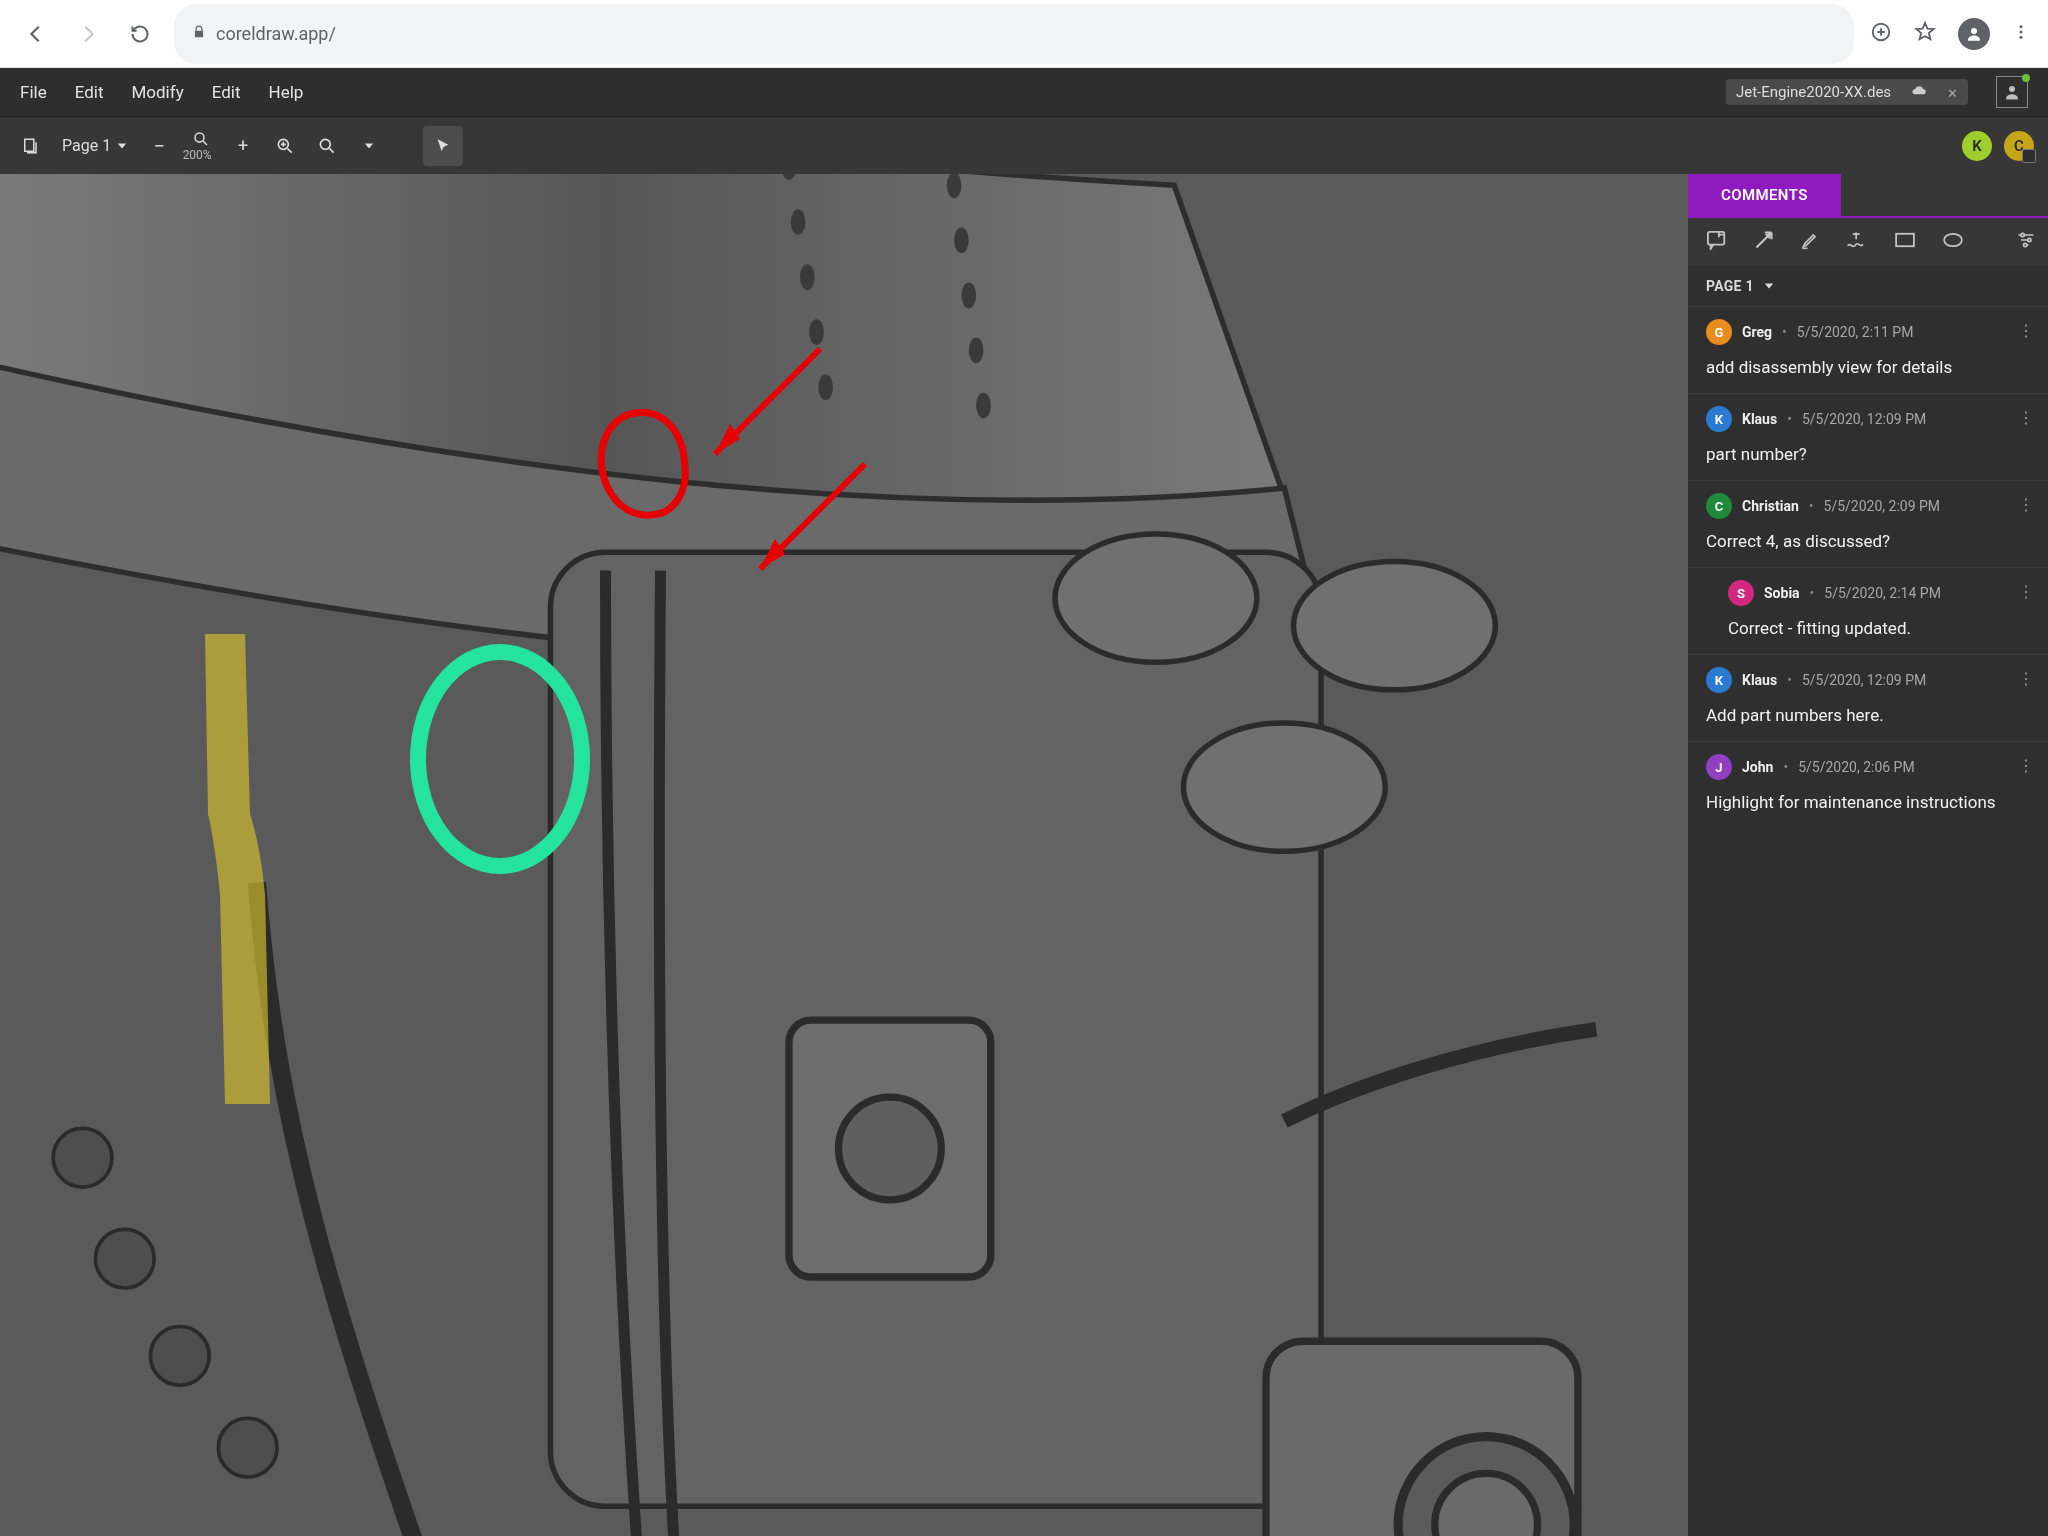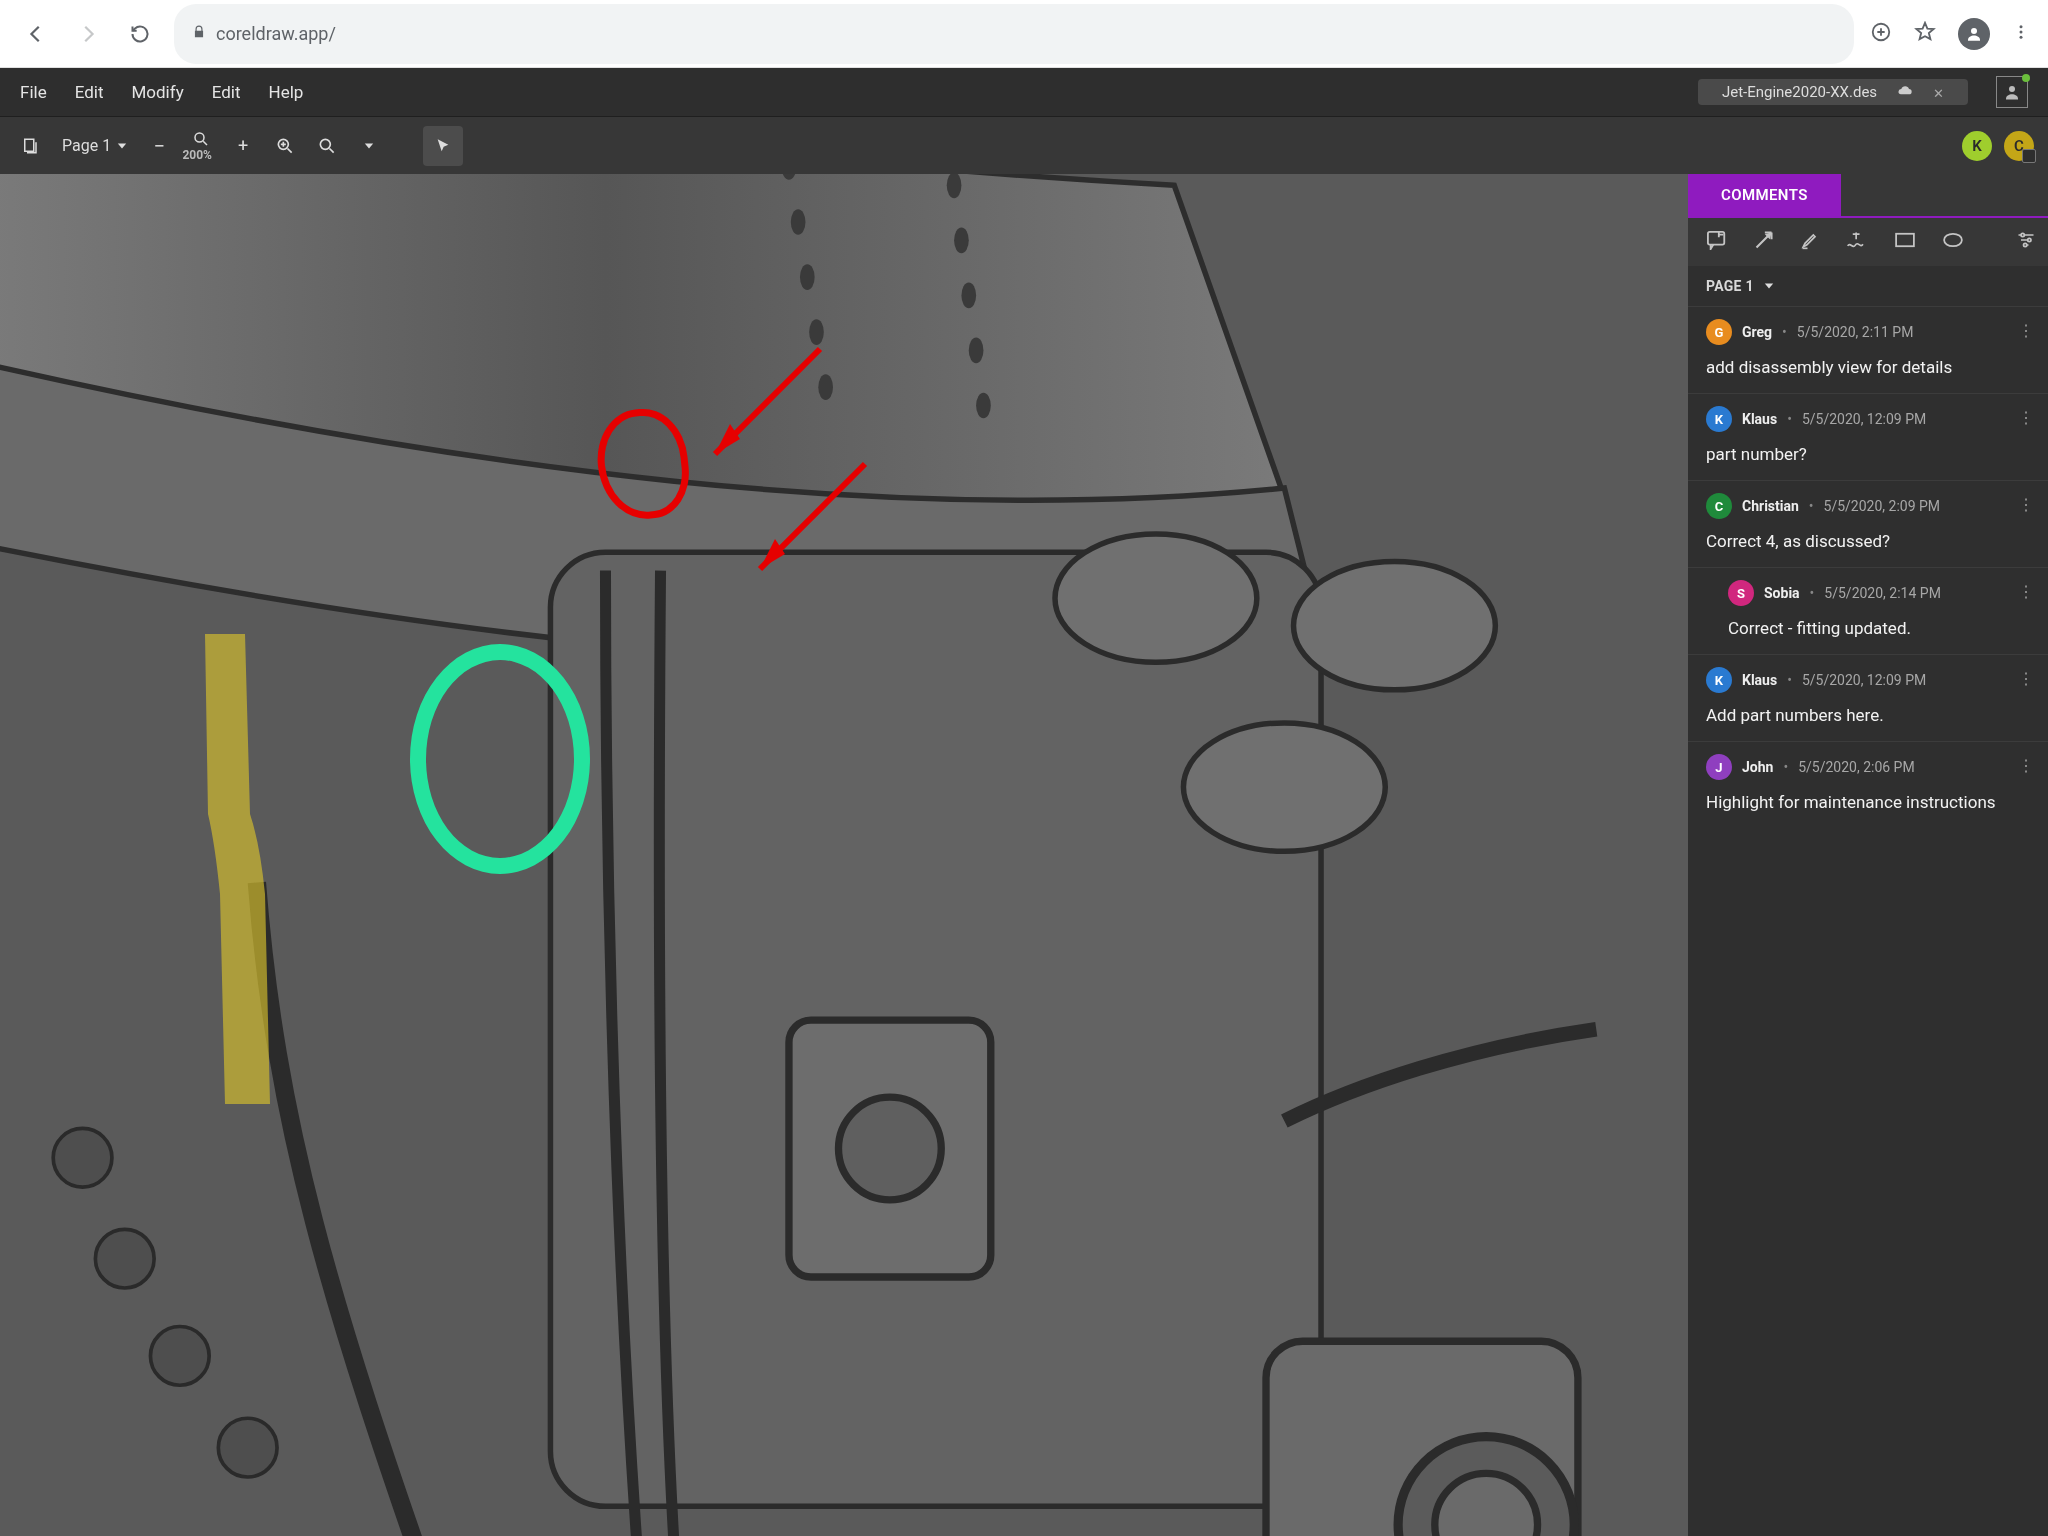--- a/index.html
+++ b/index.html
@@ -11,29 +11,29 @@
   .nav-btn { width: 36px; height: 36px; display: flex; align-items: center; justify-content: center; border-radius: 50%; cursor: pointer; color: #5f6368; }
   .nav-btn.disabled { opacity: .35; }
   .addr { flex: 1; height: 60px; background: #f1f3f4; border-radius: 22px; display: flex; align-items: center; padding: 0 18px; gap: 10px; color: #5f6368; font-size: 18px; }
   .addr .lock { font-size: 15px; }
   .right-icons { display: flex; align-items: center; gap: 22px; color: #5f6368; }
   .avatar-top { width: 32px; height: 32px; border-radius: 50%; background: #5f6368; display:flex; align-items:center; justify-content:center; color:#fff; }
 
   
   .menu-bar { height: 48px; background: #2e2e2e; display: flex; align-items: center; padding: 0 20px; color: #e4e4e4; font-size: 17px; gap: 28px; }
   .menu-bar .spacer { flex: 1; }
-  .file-chip { background: #4a4a4a; border-radius: 4px; padding: 4px 24px; display: flex; align-items: flex-end; gap: 20px; font-size: 15px; color: #ddd; }
+  .file-chip { background: #4a4a4a; border-radius: 4px; padding: 4px 10px; display: flex; align-items: flex-end; gap: 20px; font-size: 15px; color: #ddd; }
   .file-chip .close { color:#aaa; font-size: 13px; }
   .profile-box { width: 32px; height: 32px; border: 1px solid #888; display:flex; align-items:center; justify-content:center; position: relative; }
   .profile-box::after { content:''; position:absolute; top:-3px; right:-3px; width:8px; height:8px; background:#6bbf3c; border-radius:50%; }
 
   .tool-bar { height: 58px; background: #373737; display: flex; align-items: center; padding: 0 14px; gap: 12px; color: #ddd; border-top: 1px solid #1f1f1f; }
   .page-ctl { display: flex; align-items: center; gap: 10px; }
   .page-btn { display:flex; align-items:center; gap:6px; padding:4px 6px; }
-  .zoom-label { font-size: 12px; color:#bbb; position: relative; top: 0; left: -4px; font-weight: bold;}
+  .zoom-label { font-size: 12px; color:#bbb; position: relative; top: 0; left: -4px;}
   .tb-ic { width: 32px; height: 32px; display:flex; align-items:center; justify-content:center; }
   .tb-ic.boxed { background:#4c4c4c; border-radius:4px; width:40px; height:40px; }
   .tool-bar .spacer { flex:1; }
   .user-bubble { width:30px; height:30px; border-radius:50%; display:flex; align-items:center; justify-content:center; font-weight:600; font-size:15px; color:#2b2b2b; }
   .bub-k { background:#9fce2d; }
   .bub-c { background:#c4a617; position: relative; }
   .bub-c::after { content:''; position:absolute; bottom:-2px; right:-2px; width:12px; height:12px; background:#2e2e2e; border-radius:2px; border:1px solid #777; }
 
   
   .workspace { flex: 1; display: flex; min-height: 0; }

